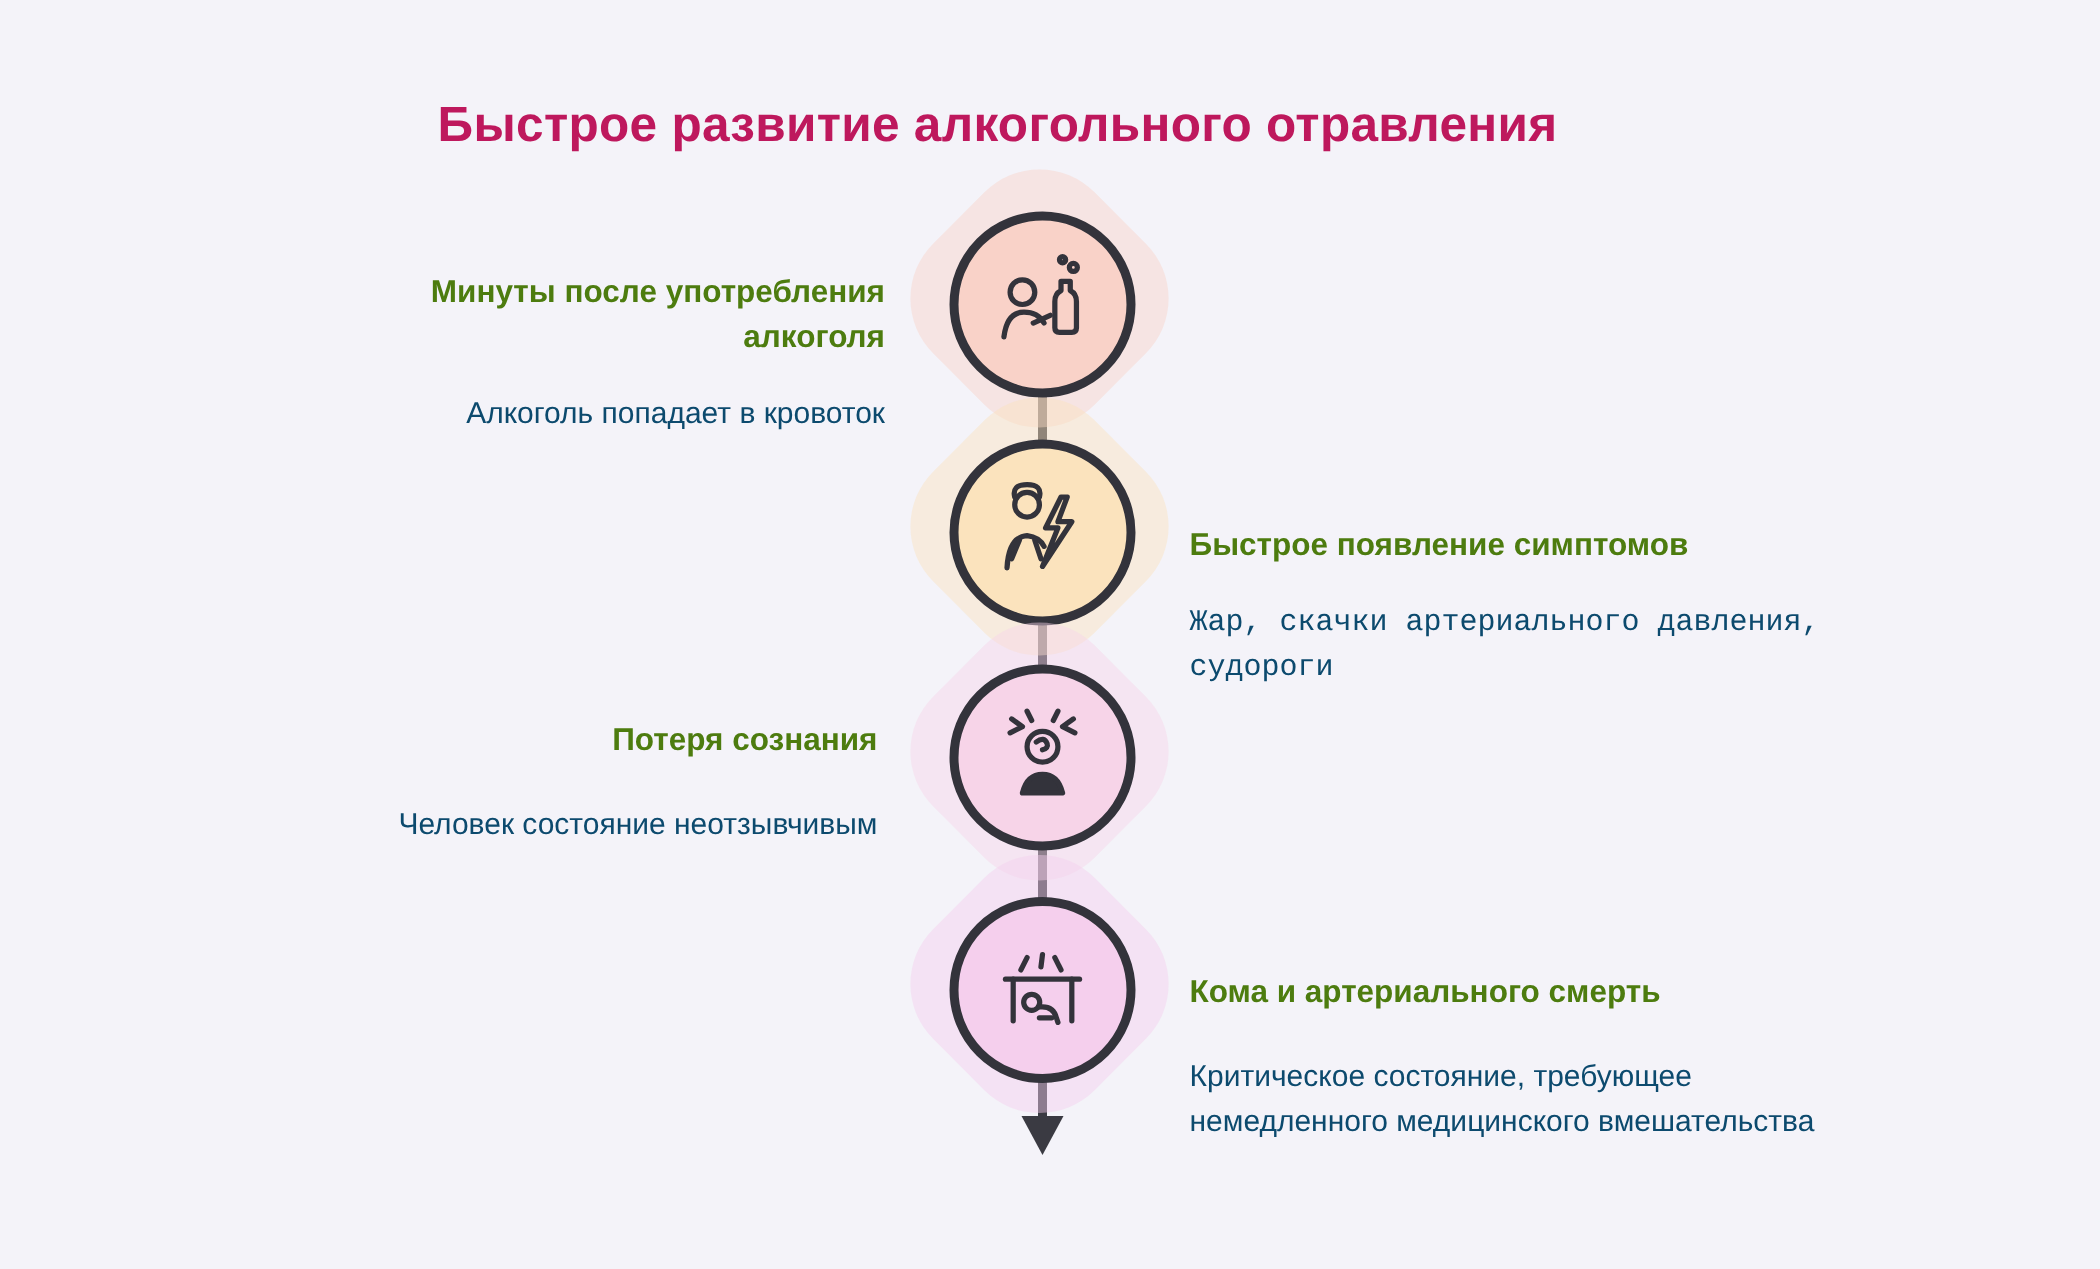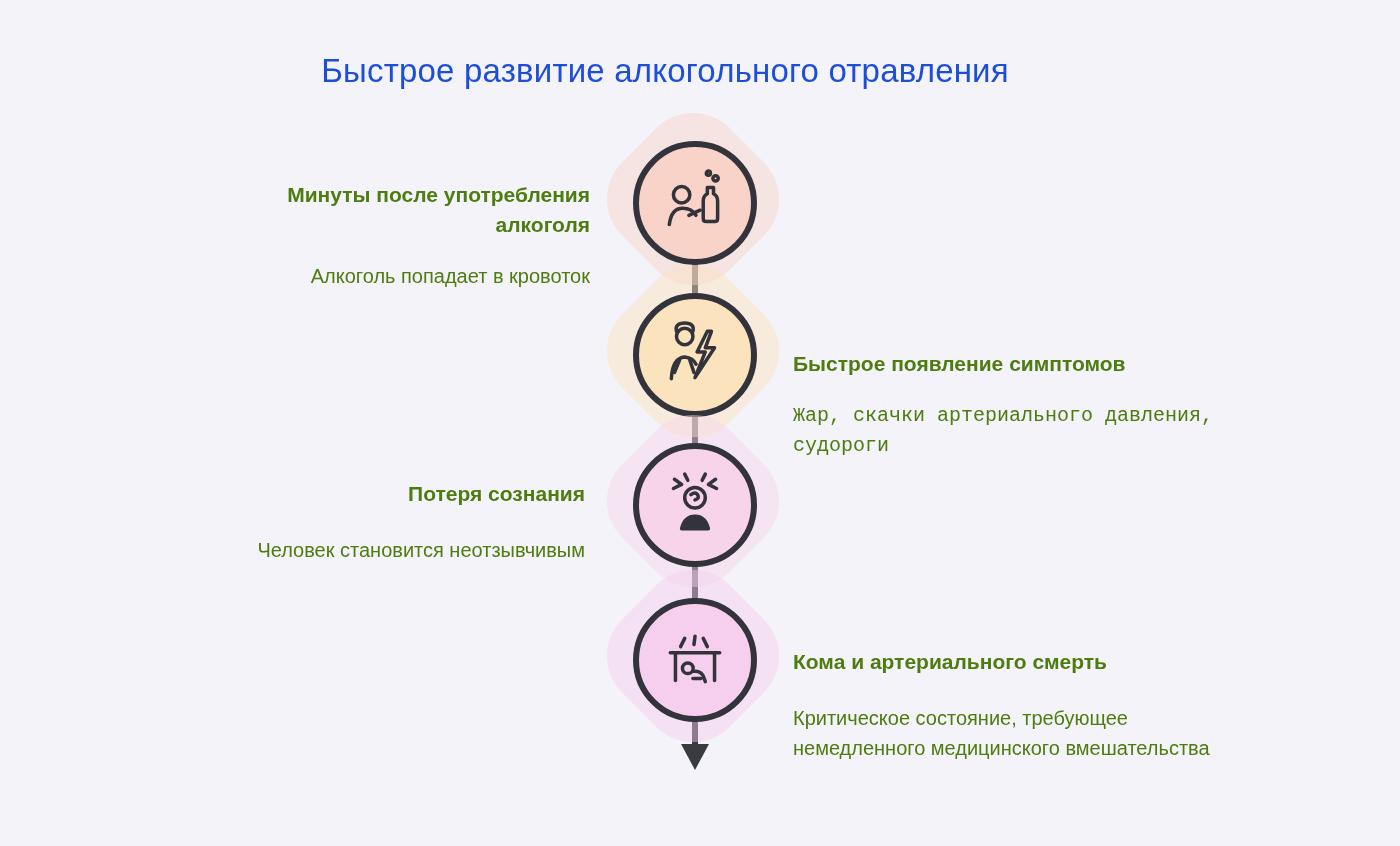--- a/index.html
+++ b/index.html
@@ -10,27 +10,27 @@
     overflow: hidden;
   }
   .stage {
     position: relative;
     width: 1400px;
     height: 846px;
     background: #f4f3f9;
   }
   .title {
     position: absolute;
-    top: 52px;
+    top: 64px;
     left: 0;
     width: 1330px;
     text-align: center;
     font-size: 33px;
-    font-weight: normal;
-    color: #1d4ed8;
+    font-weight: bold;
+    color: #be185d;
     letter-spacing: 0.2px;
   }
   
   .spine {
     position: absolute;
     left: 692px;
     top: 203px;
     width: 6px;
     height: 545px;
     background: #3a3a42;
@@ -88,21 +88,21 @@
   .block { position: absolute; z-index: 3; }
   .block .heading {
     font-size: 21px;
     font-weight: bold;
     color: #4d7c0f;
     line-height: 1.45;
   }
   .block .body {
     font-size: 20px;
     font-weight: 400;
-    color: #4d7c0f;
+    color: #0c4a6e;
     line-height: 1.5;
   }
   .left-block { text-align: right; }
   .b1 { top: 180px; left: 210px; width: 380px; }
   .b1 .body { margin-top: 20px; }
   .b2 { top: 349px; left: 793px; width: 460px; }
   .b2 .body { margin-top: 22px; font-family: Liberation Mono, monospace; }
   .b3 { top: 479px; left: 205px; width: 380px; }
   .b3 .body { margin-top: 26px; }
   .b4 { top: 647px; left: 793px; width: 425px; }
@@ -183,21 +183,21 @@
     <div class="body">Алкоголь попадает в кровоток</div>
   </div>
 
   <div class="block b2">
     <div class="heading">Быстрое появление симптомов</div>
     <div class="body">Жар, скачки артериального давления, судороги</div>
   </div>
 
   <div class="block left-block b3">
     <div class="heading">Потеря сознания</div>
-    <div class="body">Человек становится неотзывчивым</div>
+    <div class="body">Человек состояние неотзывчивым</div>
   </div>
 
   <div class="block b4">
     <div class="heading">Кома и артериального смерть</div>
     <div class="body">Критическое состояние, требующее немедленного медицинского вмешательства</div>
   </div>
 
 </div>
 
 </body></html>

